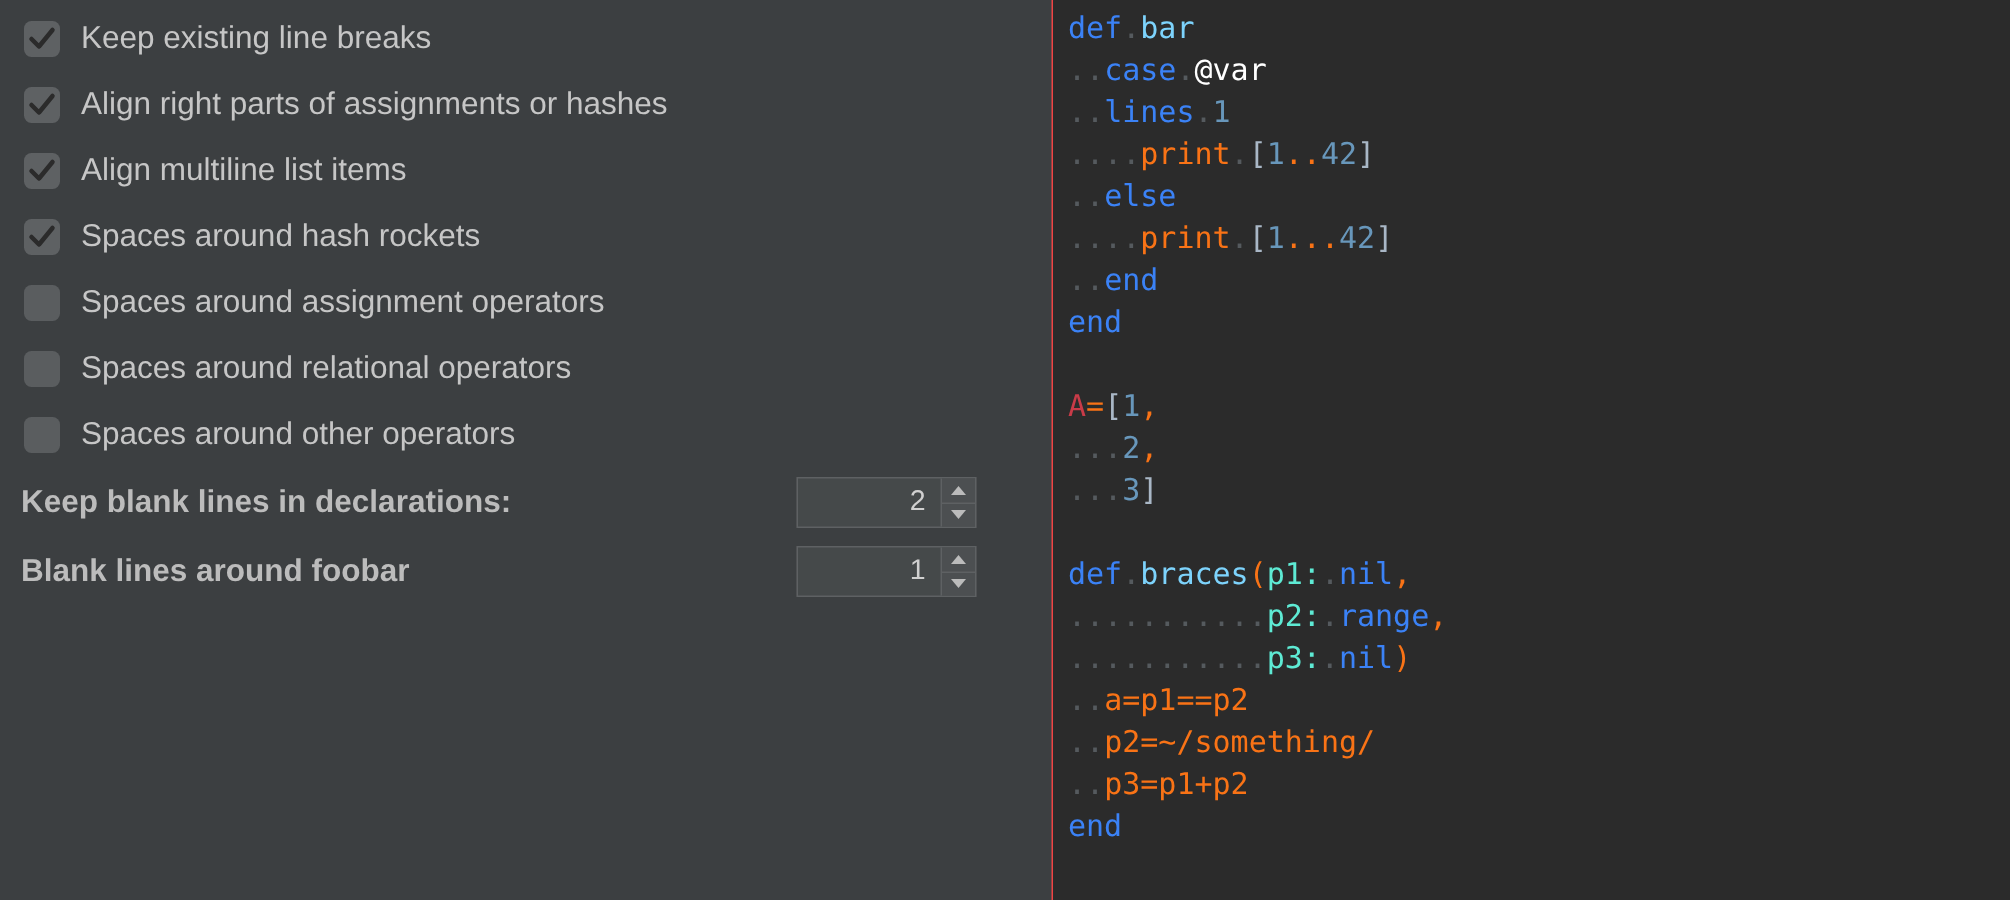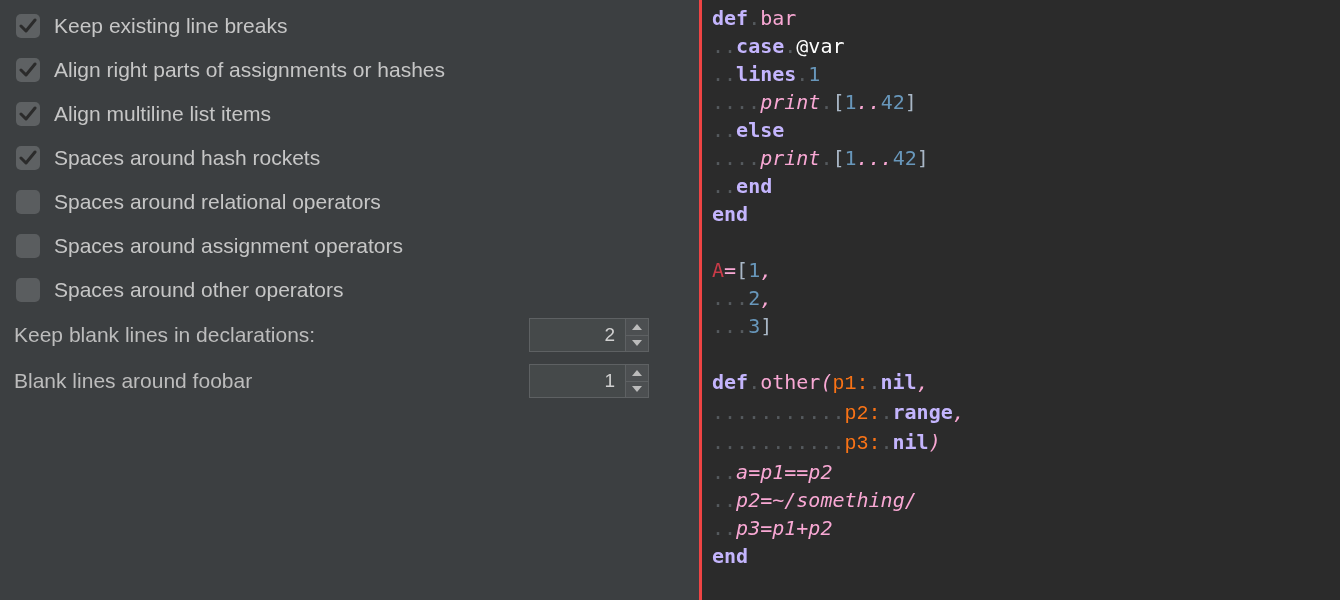--- a/index.html
+++ b/index.html
@@ -10,21 +10,21 @@
     font-family: "Helvetica Neue", Helvetica, Arial, sans-serif;
     font-size: 20px;
     color: #bbbbbb;
     display: flex;
     overflow: hidden;
   }
   .left-panel {
     width: 702px;
     flex-shrink: 0;
     padding: 4px 10px;
-    border-right: 3px solid #ef4444;
+    border-right: 1px solid #ef4444;
   }
   .right-panel {
     flex: 1;
     background: #2b2b2b;
     padding: 4px 10px;
     font-family: "Menlo", "Consolas", monospace;
     font-size: 20px;
     line-height: 28px;
     white-space: pre;
     overflow: hidden;
@@ -66,21 +66,21 @@
     display: flex;
     align-items: center;
     justify-content: space-between;
     height: 46px;
     padding-left: 4px;
     padding-right: 40px;
   }
   .spinner-label {
     color: #bcbcbc;
     font-size: 21px;
-    font-weight: 400;
+    font-weight: 700;
   }
   .spinner {
     display: flex;
     align-items: stretch;
     height: 34px;
     border: 1px solid #5e6163;
     background: #45494a;
   }
   .spinner-value {
     width: 96px;
@@ -105,27 +105,27 @@
     background: #4c4f51;
   }
   .spinner-btn:first-child {
     border-bottom: 1px solid #5e6163;
   }
   .spinner-btn svg {
     width: 10px;
     height: 6px;
   }
   
-  .kw   { color: #c4b5fd; font-weight: bold; }
-  .def  { color: #f9a8d4; }
+  .kw   { color: #3b82f6; font-weight: normal; }
+  .def  { color: #7dd3fc; }
   .num  { color: #6897bb; }
   .const{ color: #c93b48; }
   .ivar { color: #ffffff; text-align: right; }
-  .lbl  { color: #f97316; font-family: Liberation Mono, monospace; }
-  .txt  { color: #f9a8d4; font-style: italic; }
+  .lbl  { color: #5eead4; }
+  .txt  { color: #f97316; }
   .dot  { color: #555a5e; }
   .bracket { color: #a9b7c6; }
 </style>
 </head>
 <body>
 
 <div class="left-panel">
 
   <div id="checkbox-container">
       <div class="checkbox-row">
@@ -155,25 +155,25 @@
       <div class="checkbox-row">
         <div class="checkbox">
           <svg viewBox="0 0 18 18">
             <polyline points="2,9 7,14 16,3" fill="none" stroke="#2b2b2b" stroke-width="3" stroke-linecap="round" stroke-linejoin="round"></polyline>
           </svg>
         </div>
         <span class="checkbox-label">Spaces around hash rockets</span>
       </div>
       <div class="checkbox-row">
         <div class="checkbox unchecked"></div>
+        <span class="checkbox-label">Spaces around assignment operators</span>
+      </div>
+      <div class="checkbox-row">
+        <div class="checkbox unchecked"></div>
         <span class="checkbox-label">Spaces around relational operators</span>
-      </div>
-      <div class="checkbox-row">
-        <div class="checkbox unchecked"></div>
-        <span class="checkbox-label">Spaces around assignment operators</span>
       </div>
       <div class="checkbox-row">
         <div class="checkbox unchecked"></div>
         <span class="checkbox-label">Spaces around other operators</span>
       </div>
     </div>
   <div id="spinner-container">
       <div class="spinner-row">
         <span class="spinner-label">Keep blank lines in declarations:</span>
         <div class="spinner">
@@ -219,19 +219,19 @@
 <span class="dot">....</span><span class="txt">print</span><span class="dot">.</span><span class="bracket">[</span><span class="num">1</span><span class="txt">..</span><span class="num">42</span><span class="bracket">]</span>
 <span class="dot">..</span><span class="kw">else</span>
 <span class="dot">....</span><span class="txt">print</span><span class="dot">.</span><span class="bracket">[</span><span class="num">1</span><span class="txt">...</span><span class="num">42</span><span class="bracket">]</span>
 <span class="dot">..</span><span class="kw">end</span>
 <span class="kw">end</span>
 <span></span>
 <span class="const">A</span><span class="txt">=</span><span class="bracket">[</span><span class="num">1</span><span class="txt">,</span>
 <span class="dot">...</span><span class="num">2</span><span class="txt">,</span>
 <span class="dot">...</span><span class="num">3</span><span class="bracket">]</span>
 <span></span>
-<span class="kw">def</span><span class="dot">.</span><span class="def">other</span><span class="txt">(</span><span class="lbl">p1:</span><span class="dot">.</span><span class="kw">nil</span><span class="txt">,</span>
+<span class="kw">def</span><span class="dot">.</span><span class="def">braces</span><span class="txt">(</span><span class="lbl">p1:</span><span class="dot">.</span><span class="kw">nil</span><span class="txt">,</span>
 <span class="dot">...........</span><span class="lbl">p2:</span><span class="dot">.</span><span class="kw">range</span><span class="txt">,</span>
 <span class="dot">...........</span><span class="lbl">p3:</span><span class="dot">.</span><span class="kw">nil</span><span class="txt">)</span>
 <span class="dot">..</span><span class="txt">a=p1==p2</span>
 <span class="dot">..</span><span class="txt">p2</span><span class="txt">=~</span><span class="txt">/something/</span>
 <span class="dot">..</span><span class="txt">p3=p1+p2</span>
 <span class="kw">end</span></div>
 
 </body></html>

